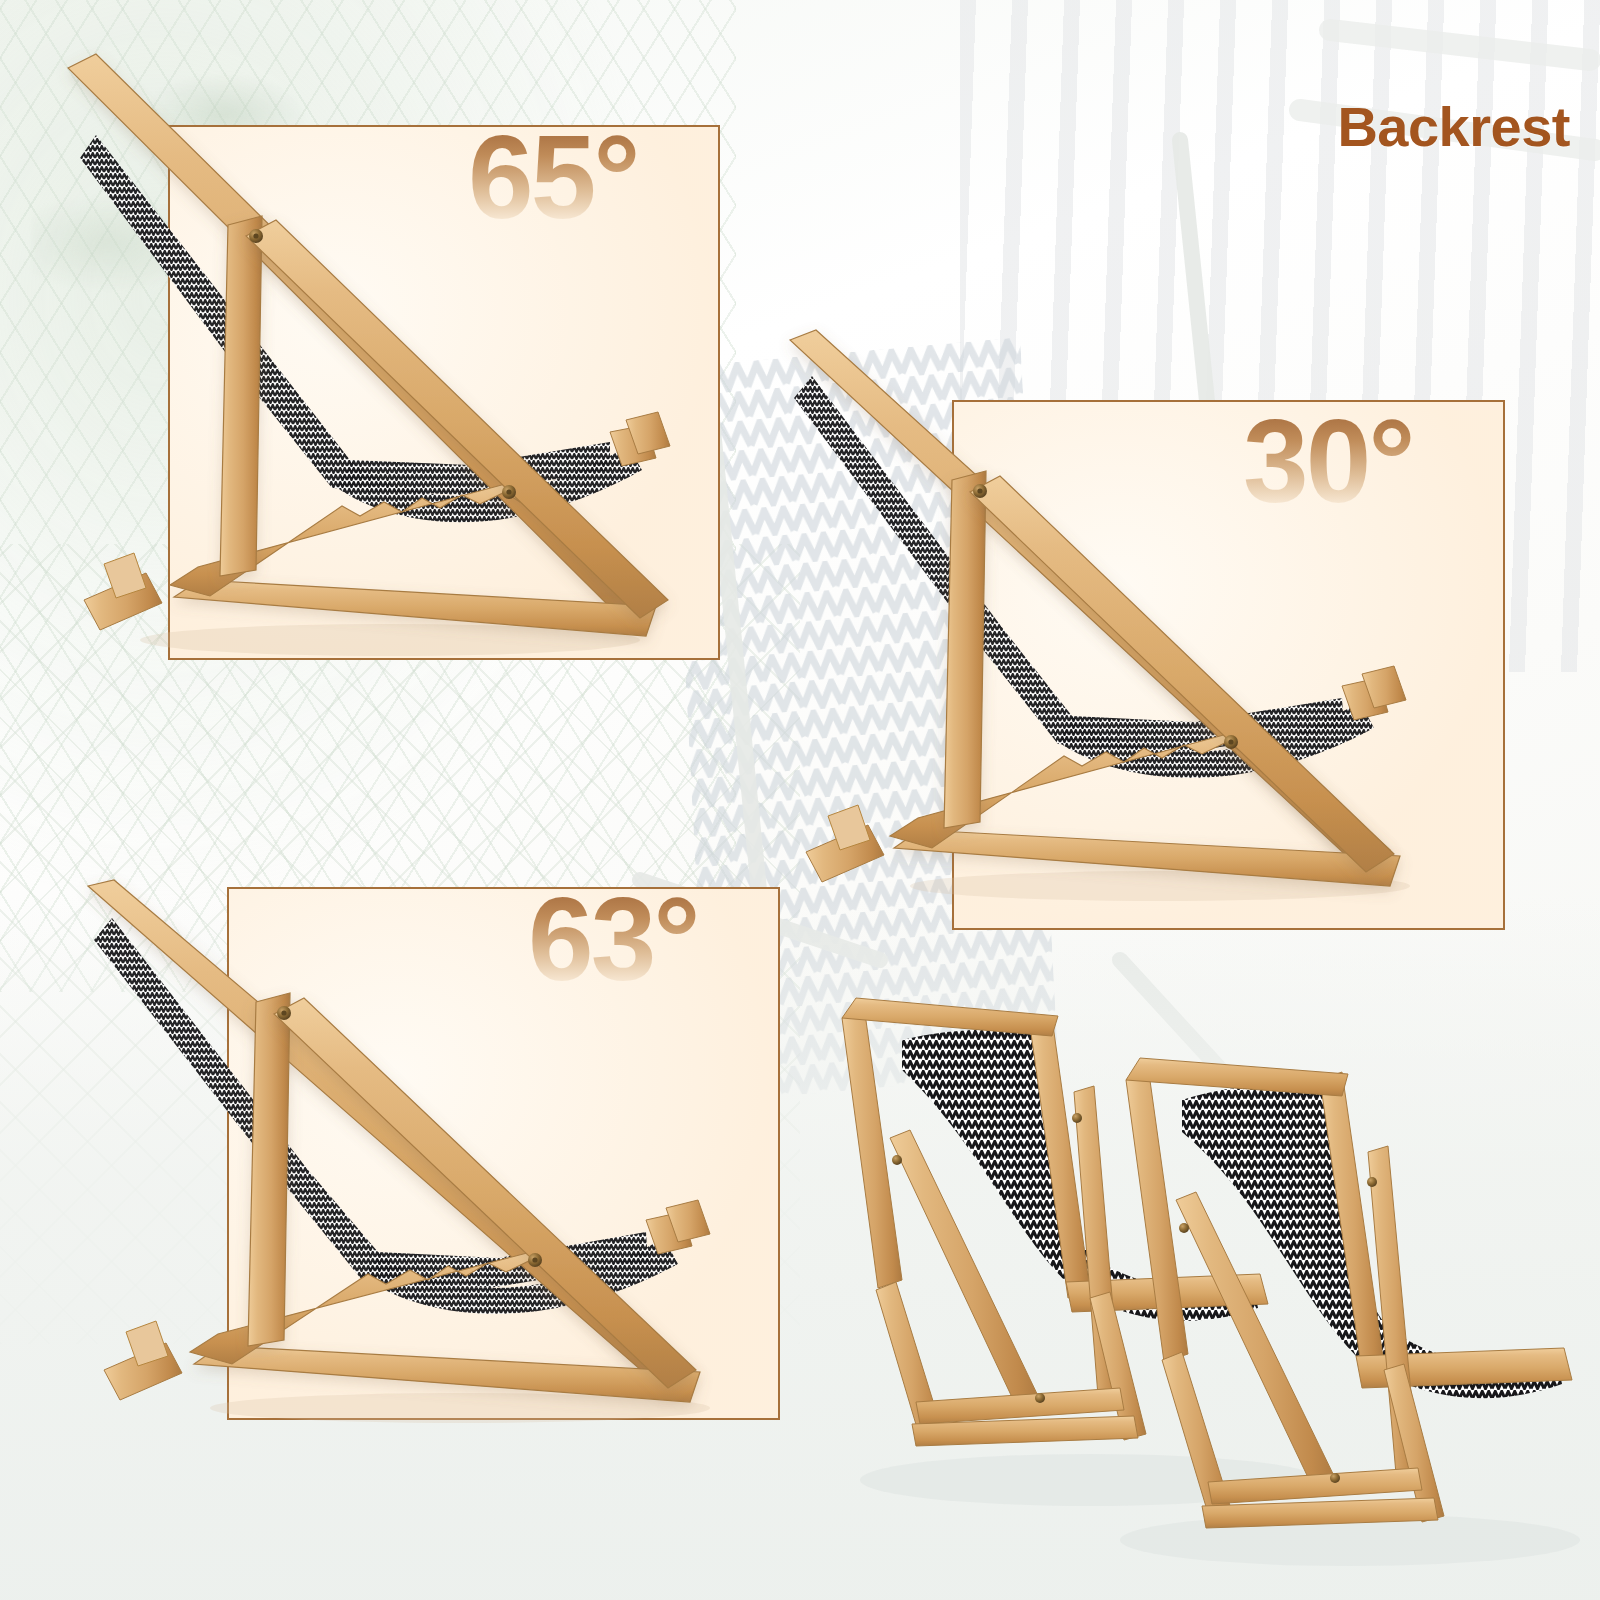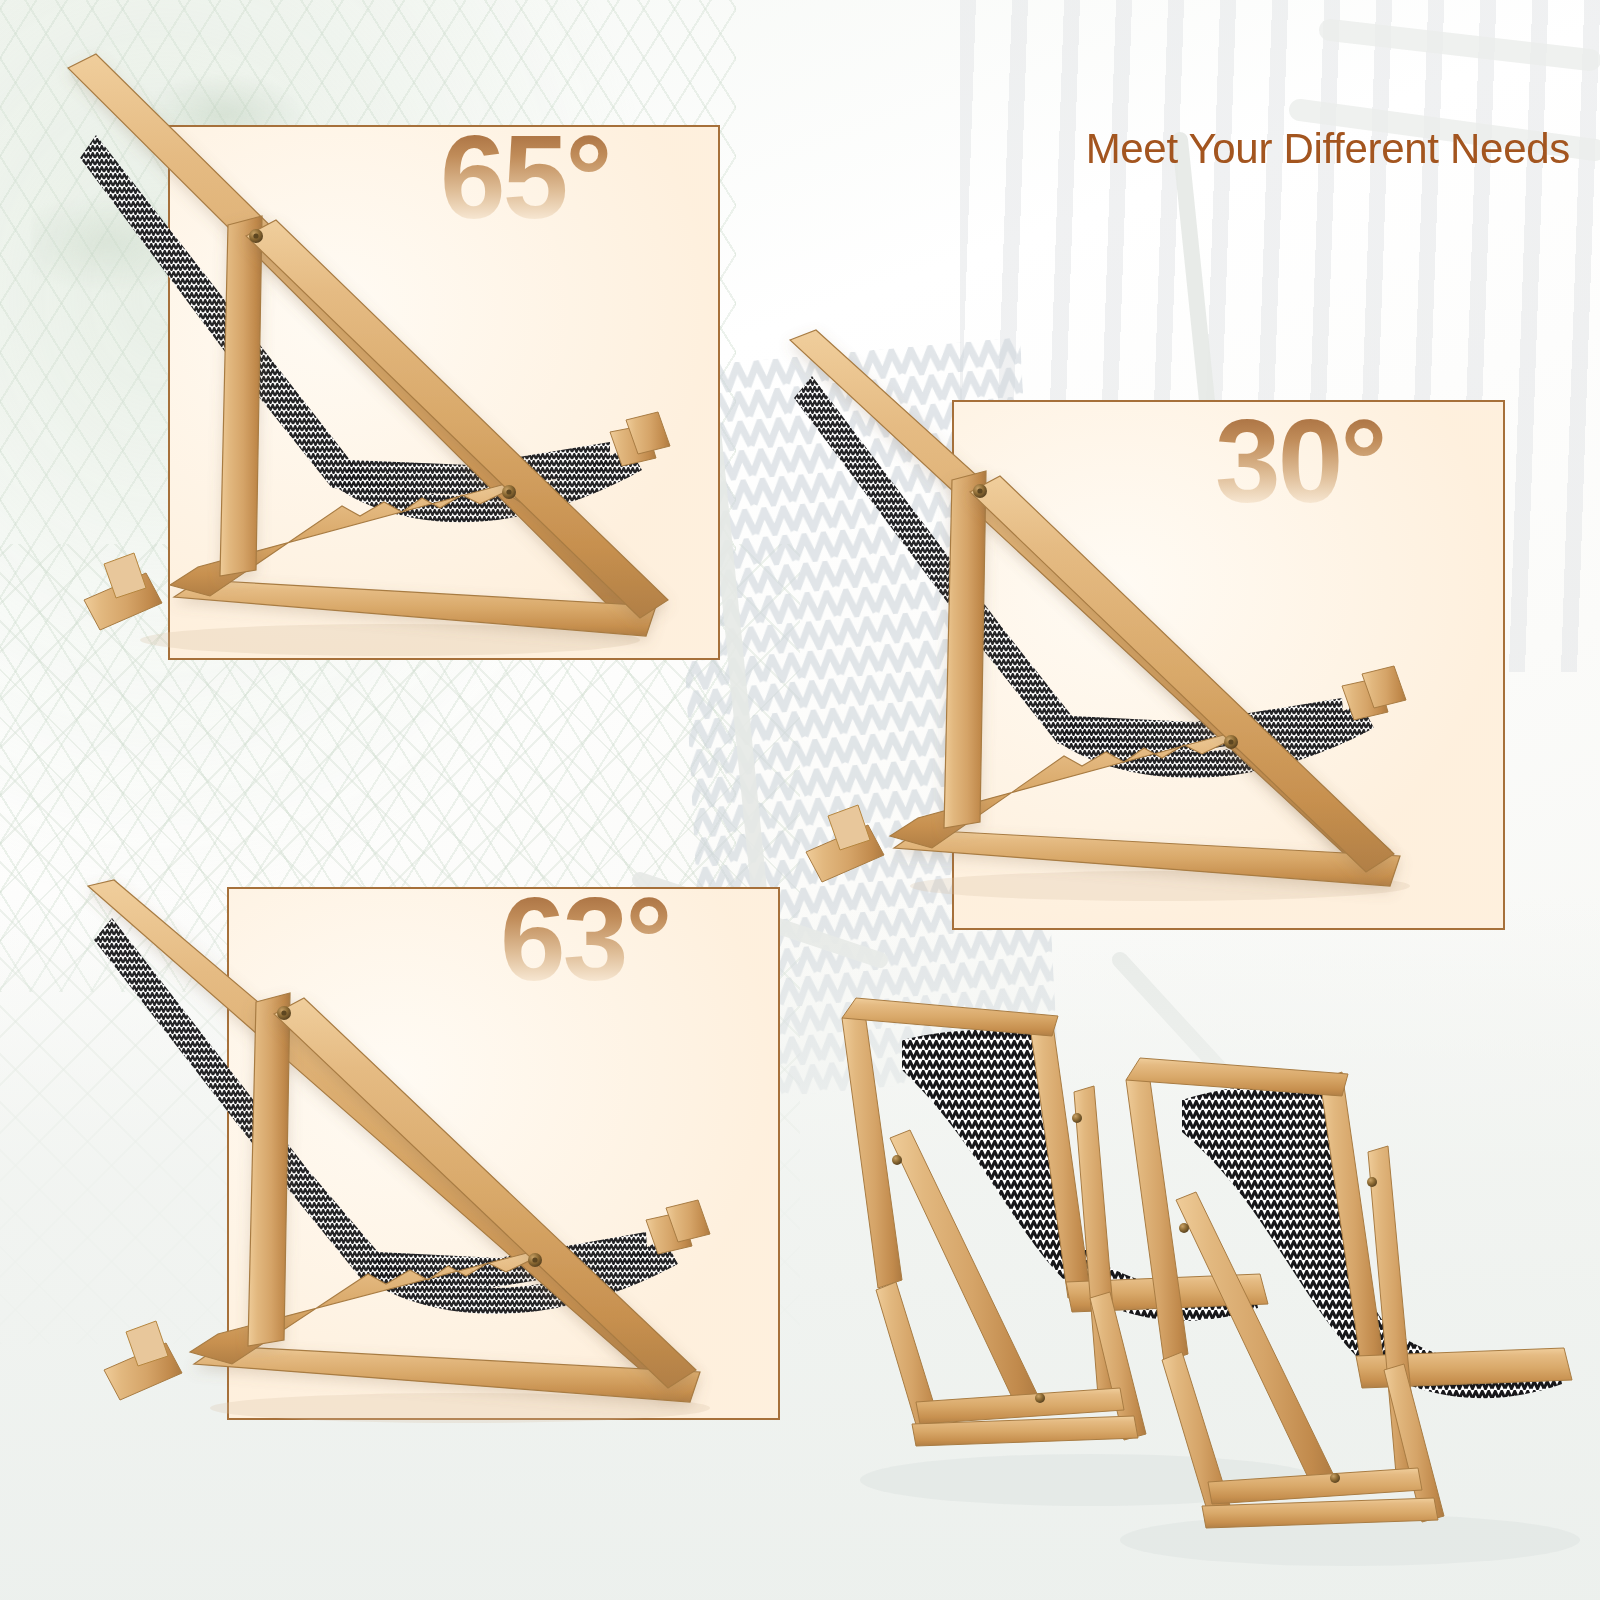--- a/index.html
+++ b/index.html
@@ -88,20 +88,21 @@
   }
   .angle-label {
     position:absolute;
     font-size:118px; font-weight:bold; letter-spacing:-3px;
     line-height:1;
     background:linear-gradient(180deg,#9F6436 0%,#C08C59 32%,#DFBE98 62%,#F7E7D2 86%,#FDF3E6 100%);
     -webkit-background-clip:text; background-clip:text;
     color:transparent; -webkit-text-fill-color:transparent;
     z-index:25;
     white-space:nowrap;
+    margin-left:28px;
   }
 
   
   .chair-svg { position:absolute; z-index:20; overflow:visible; }
   .chair-photo { position:absolute; z-index:15; }
 </style>
 </head>
 <body>
 
 <div id="bg-wash">
@@ -131,22 +132,22 @@
       <line x1="1330" y1="30" x2="1590" y2="60"></line>
       <line x1="1300" y1="110" x2="1595" y2="150"></line>
     </g>
   </svg>
 
   <div class="bg-floor"></div>
 </div>
 
 <div id="headline-block">
   <div id="headline-title">
+    <div>Backrest</div>
   </div>
-  <div id="headline-sub">Meet Your Different Needs</div>
 </div>
 
 <svg width="0" height="0" style="position:absolute" aria-hidden="true">
   <defs>
     <linearGradient id="woodH" x1="0" y1="0" x2="0" y2="1">
       <stop offset="0%" stop-color="#F0CE9C"></stop>
       <stop offset="18%" stop-color="#E5BB83"></stop>
       <stop offset="50%" stop-color="#D9A96A"></stop>
       <stop offset="82%" stop-color="#C7904F"></stop>
       <stop offset="100%" stop-color="#B17F45"></stop>

